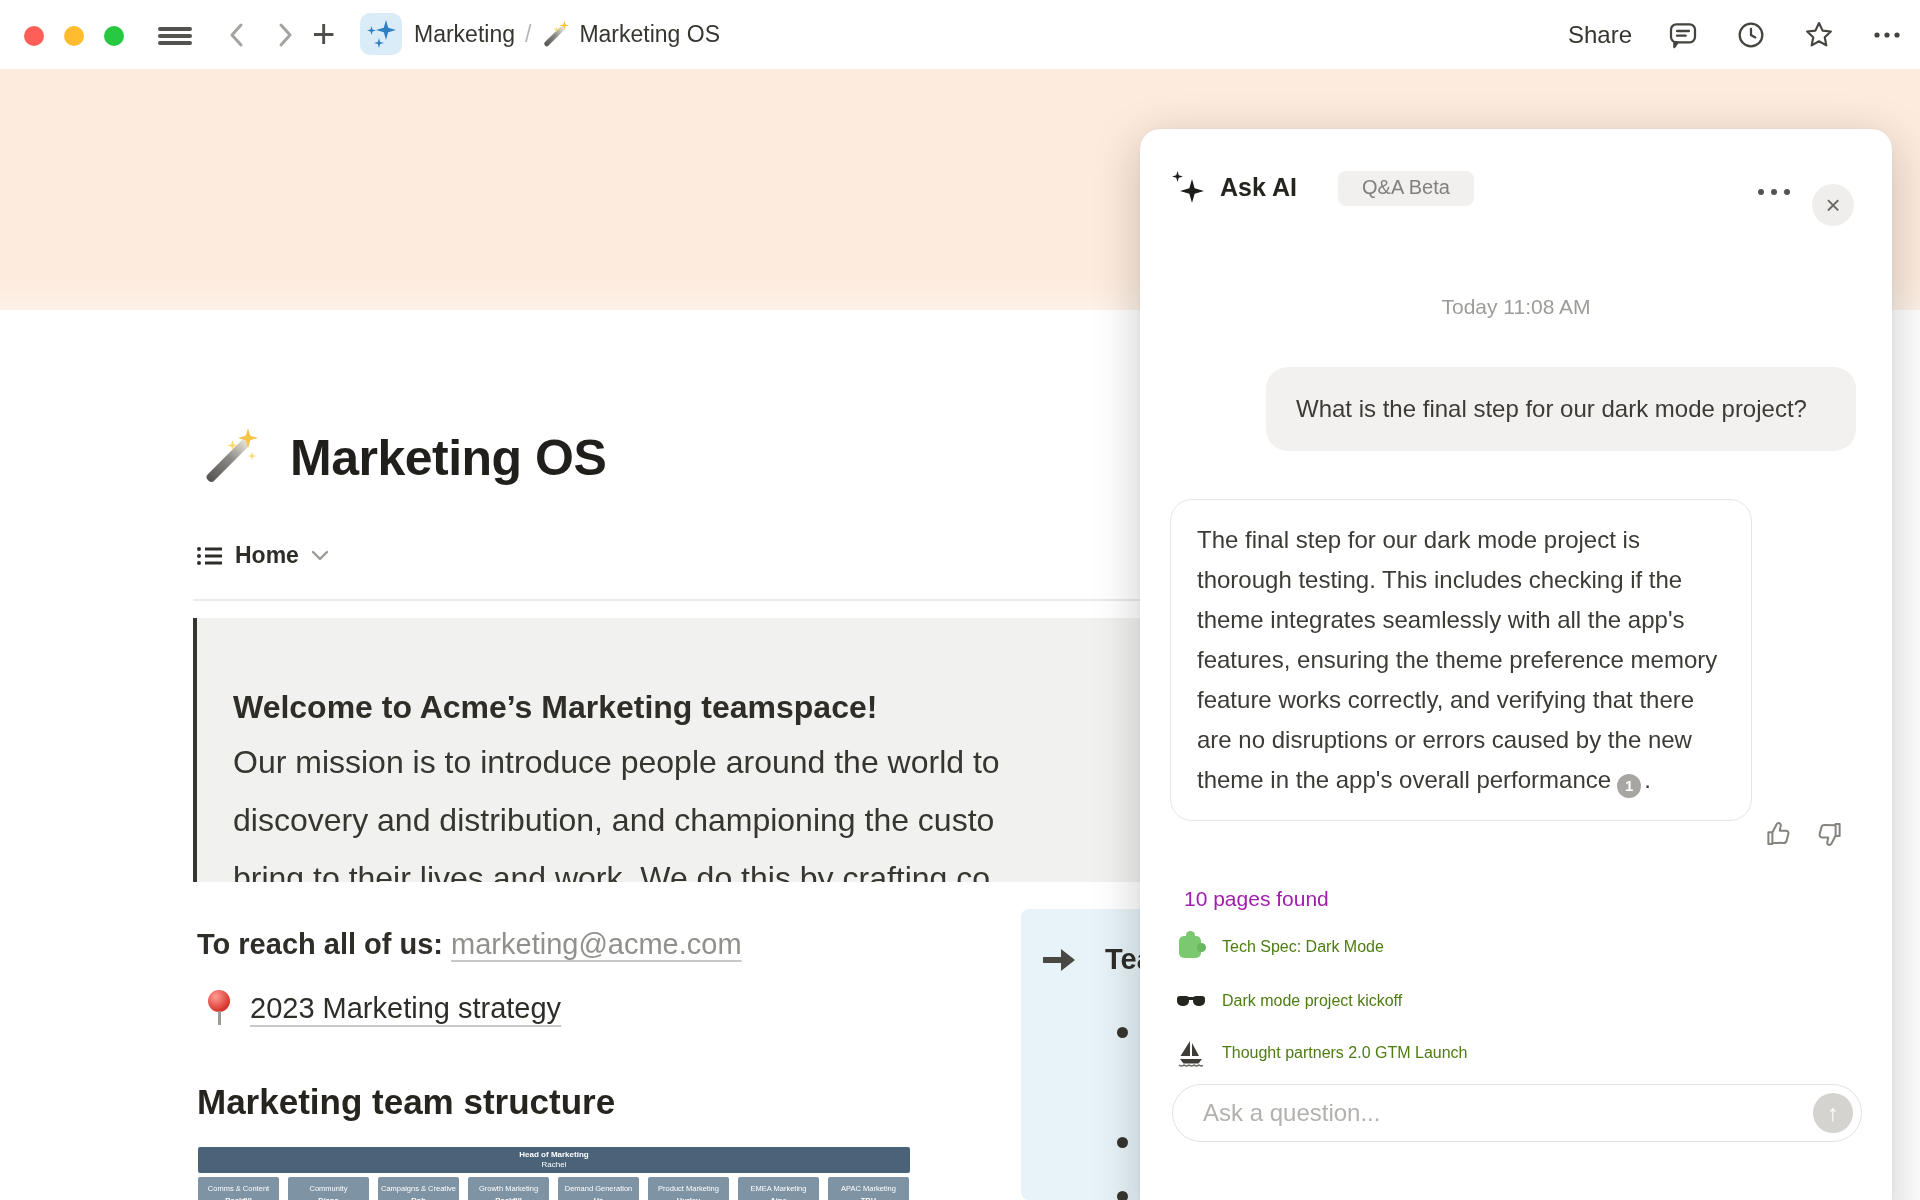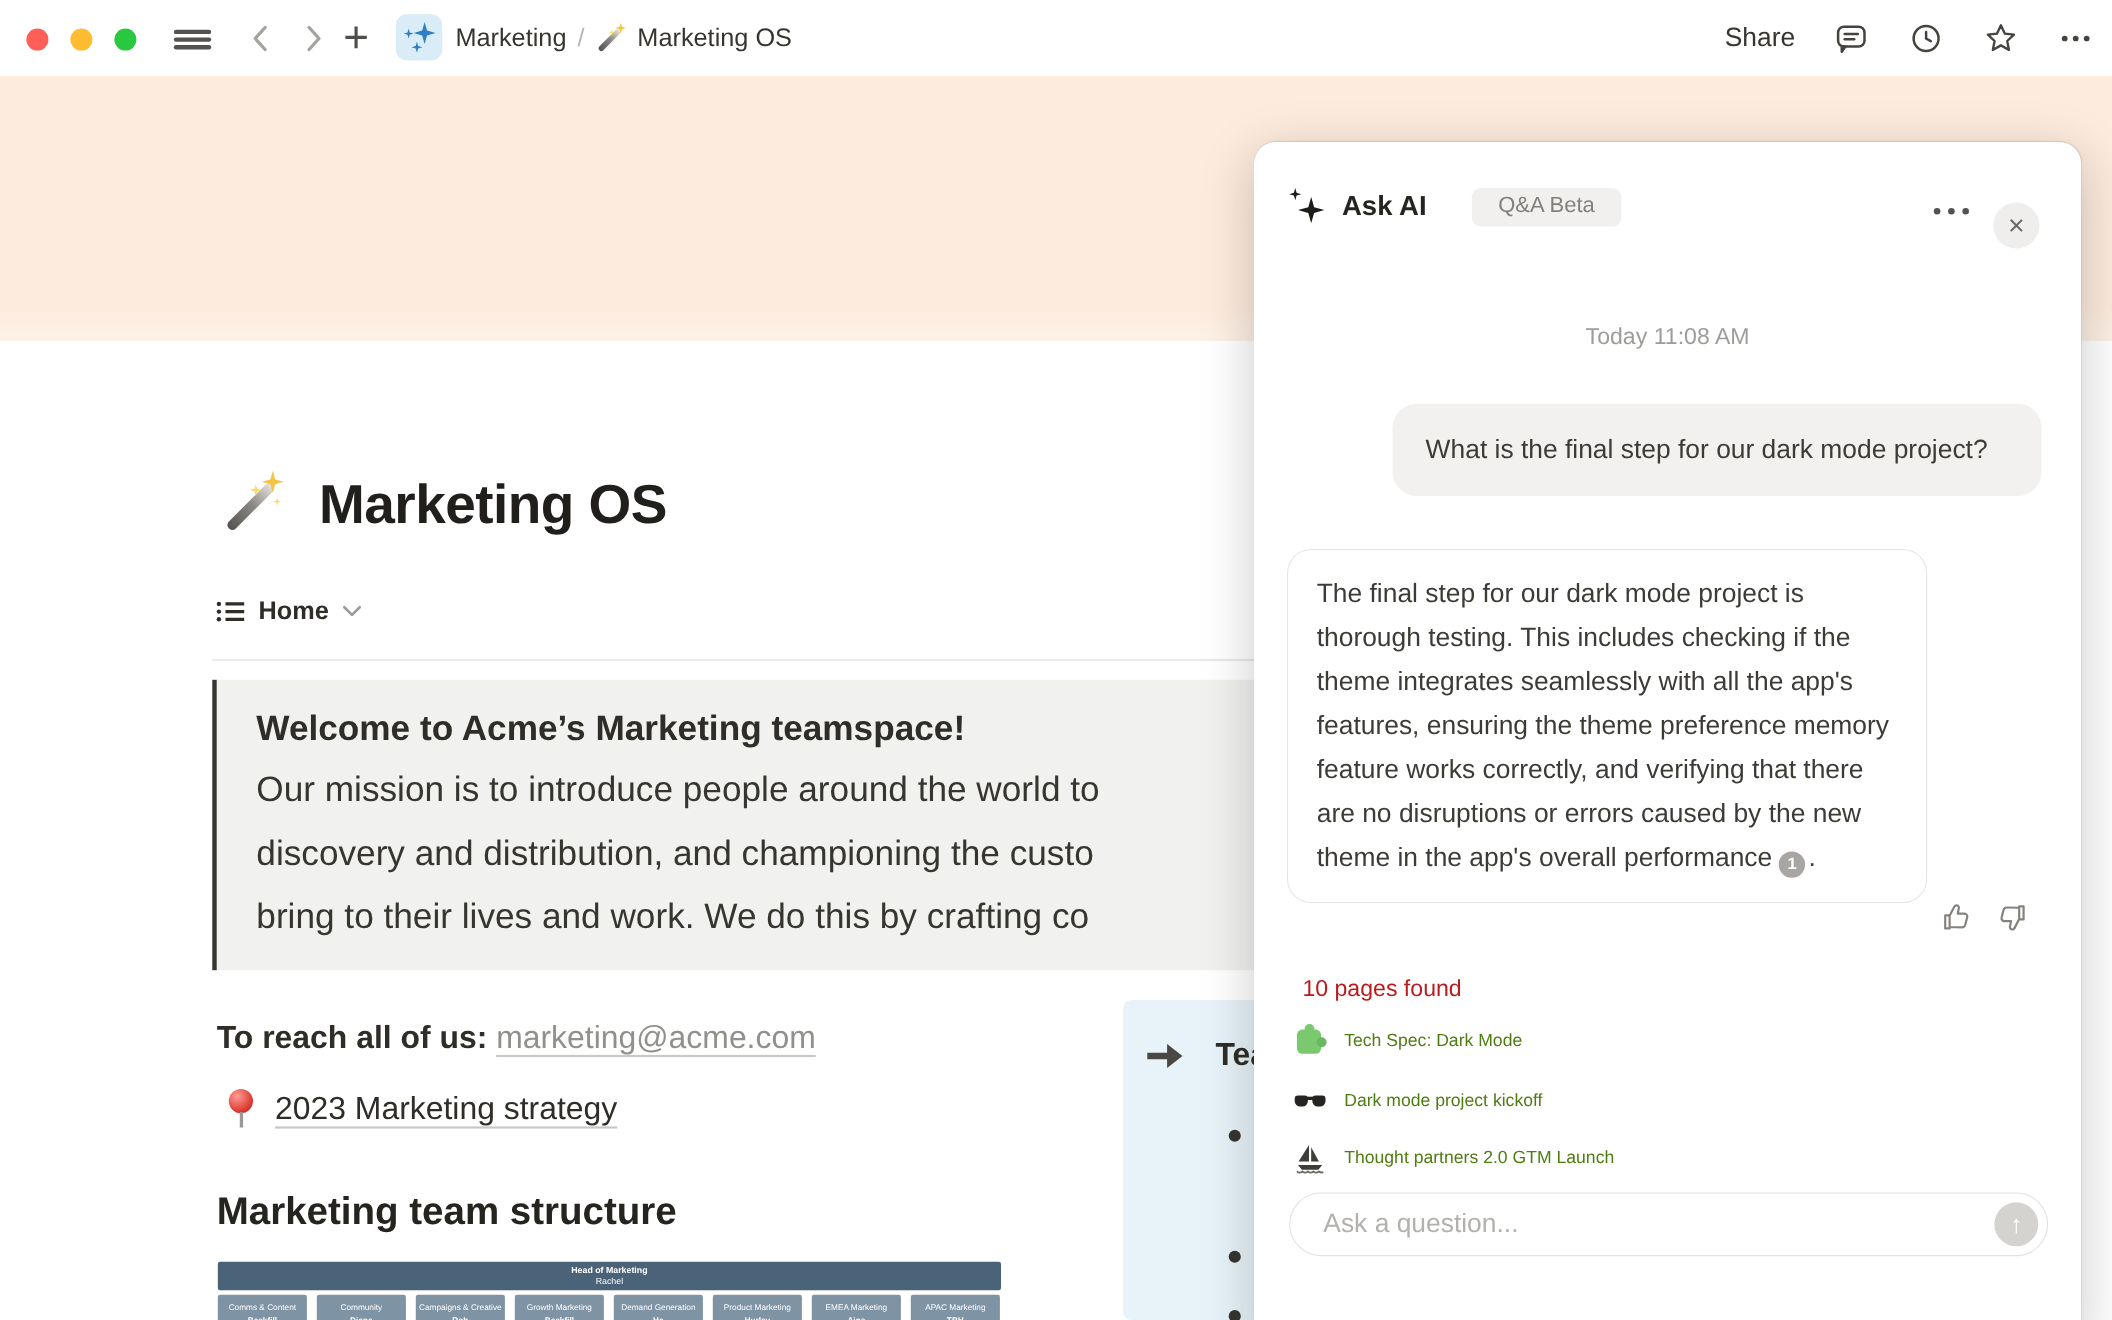--- a/index.html
+++ b/index.html
@@ -53,21 +53,21 @@
 
   
   .page-title-row { position:absolute; left:200px; top:428px; display:flex; align-items:center; gap:30px; }
   .page-title { font-size:50px; font-weight:700; color:#201f1c; letter-spacing:-0.5px; }
   .view-tab { position:absolute; left:196px; top:542px; display:flex; align-items:center; gap:12px; cursor:pointer; }
   .view-tab .label { font-size:23px; font-weight:700; color:#2f2d28; }
   .divider { position:absolute; left:193px; top:599px; width:1547px; height:1.5px; background:#ebeae8; }
 
   .callout { position:absolute; left:193px; top:618px; width:1352px; height:264px; background:#f1f1ef;
              border-left:4px solid #37352f; overflow:hidden; }
-  .callout .inner { padding:18px 0 0 36px; }
+  .callout .inner { padding:18px 0 0 36px;margin-top:45px; }
   .callout .c-title { font-size:32px; font-weight:700; color:#2f2d28; line-height:52px; white-space:nowrap; }
   .callout .c-line { font-size:32px; color:#37352f; line-height:58px; white-space:nowrap; }
 
   .contact-row { position:absolute; left:197px; top:928px; font-size:29px; white-space:nowrap; }
   .contact-label { font-weight:700; color:#2f2d28; }
   .email-link { color:#92908c; text-decoration:underline; text-decoration-color:#c9c8c6; text-underline-offset:6px; cursor:pointer; }
   .strategy-row { position:absolute; left:206px; top:988px; display:flex; align-items:center; gap:18px; }
   .pin { position:relative; width:26px; height:40px; }
   .pin .head { position:absolute; left:2px; top:2px; width:22px; height:22px; border-radius:50%;
                background:radial-gradient(circle at 35% 30%,#ff9d94,#d8342a 70%); }
@@ -119,21 +119,21 @@
   .timestamp { position:absolute; left:0; top:166px; width:100%; text-align:center; font-size:21px; color:#9e9c98; }
 
   .bubble { border-radius:22px; font-size:24px; line-height:40px; color:#3d3b36;margin-top:20px; }
   .q-bubble { position:absolute; left:126px; top:218px; width:590px; background:#f2f1ef; padding:22px 30px; }
   .a-bubble { position:absolute; left:30px; top:350px; width:582px; background:#fff; border:1.5px solid #e7e6e3; padding:20px 26px; }
   .cite { display:inline-flex; width:24px; height:24px; border-radius:50%; background:#a8a6a2; color:#fff; font-size:15px; font-weight:700;
           align-items:center; justify-content:center; vertical-align:-3px; margin:0 3px 0 6px; }
   .feedback { position:absolute; left:624px; top:690px; display:flex; gap:20px; }
   .fb-btn { width:30px; height:30px; cursor:pointer; }
 
-  .pages-found { position:absolute; left:44px; top:758px; font-size:21px; color:#b91c1c; }
+  .pages-found { position:absolute; left:44px; top:758px; font-size:21px; color:#a21caf; }
   .result-row { position:absolute; left:36px; width:680px; height:48px; display:flex; align-items:center; gap:16px; cursor:pointer; }
   .rr-0 { top:794px; } .rr-1 { top:848px; } .rr-2 { top:900px; }
   .result-title { font-size:16px; font-weight:500; color:#4d7c0f; white-space:nowrap; }
 
   
   .emoji-box { width:30px; height:30px; position:relative; flex:0 0 30px; }
   .puzzle { position:absolute; left:3px; top:4px; width:22px; height:22px; border-radius:5px; background:#7ac96f; }
   .puzzle::before { content:""; position:absolute; left:7px; top:-5px; width:9px; height:9px; border-radius:50%; background:#7ac96f; }
   .puzzle::after  { content:""; position:absolute; right:-5px; top:7px; width:9px; height:9px; border-radius:50%; background:#69b85f; }
   .shades { position:absolute; left:1px; top:10px; width:28px; height:11px; }

